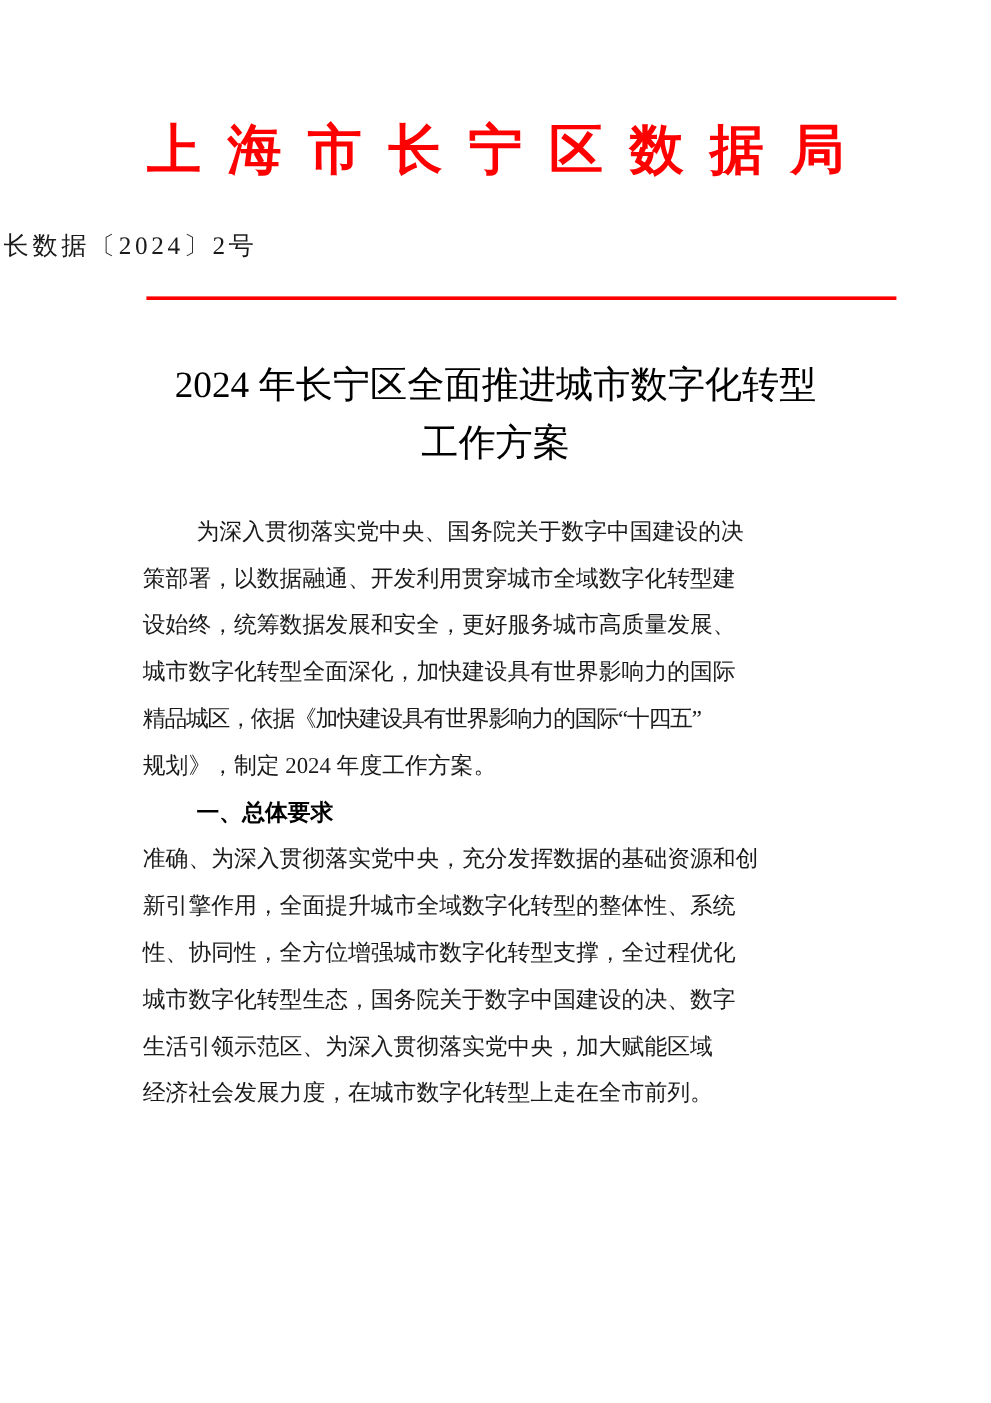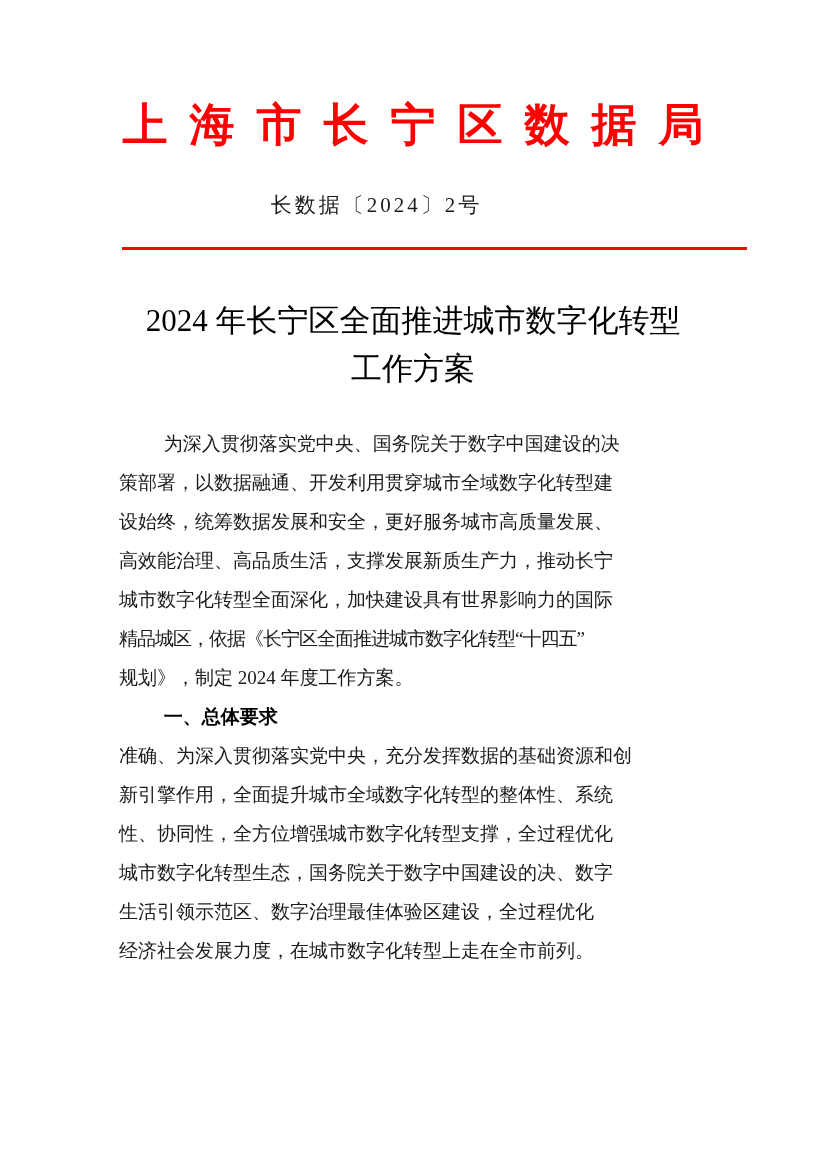--- a/index.html
+++ b/index.html
@@ -30,21 +30,21 @@
     letter-spacing: 22px;
     padding-left: 22px;
     box-sizing: border-box;
     white-space: nowrap;
   }
   .doc-number {
     position: absolute;
     top: 190px;
     left: 0;
     width: 750px;
-    text-align: center;
+    text-align: left;
     font-size: 21px;
     line-height: 30px;
     letter-spacing: 3px;
     padding-left: 3px;
     box-sizing: border-box;
     color: #1a1a1a;
     white-space: nowrap;
   }
   .red-divider {
     position: absolute;
@@ -104,28 +104,27 @@
 
   <div class="doc-title">
     <div class="t-line">2024 年长宁区全面推进城市数字化转型</div>
     <div class="t-line">工作方案</div>
   </div>
 
   <div class="body-text">
     <div class="line indent">为深入贯彻落实党中央、国务院关于数字中国建设的决</div>
     <div class="line">策部署，以数据融通、开发利用贯穿城市全域数字化转型建</div>
     <div class="line">设始终，统筹数据发展和安全，更好服务城市高质量发展、</div>
-    <div class="line">高效能治理、高品质生活，支撑发展新质生产力，推动长宁</div>
     <div class="line">城市数字化转型全面深化，加快建设具有世界影响力的国际</div>
-    <div class="line tight">精品城区，依据《长宁区全面推进城市数字化转型“十四五”</div>
+    <div class="line tight">精品城区，依据《加快建设具有世界影响力的国际“十四五”</div>
     <div class="line">规划》，制定 2024 年度工作方案。</div>
 
     <div class="line indent heading">一、总体要求</div>
 
     <div class="line">准确、为深入贯彻落实党中央，充分发挥数据的基础资源和创</div>
     <div class="line">新引擎作用，全面提升城市全域数字化转型的整体性、系统</div>
     <div class="line">性、协同性，全方位增强城市数字化转型支撑，全过程优化</div>
     <div class="line">城市数字化转型生态，国务院关于数字中国建设的决、数字</div>
-    <div class="line">生活引领示范区、数字治理最佳体验区建设，全过程优化</div>
+    <div class="line">生活引领示范区、为深入贯彻落实党中央，加大赋能区域</div>
     <div class="line">经济社会发展力度，在城市数字化转型上走在全市前列。</div>
   </div>
 
 </div>
 
 </body></html>

